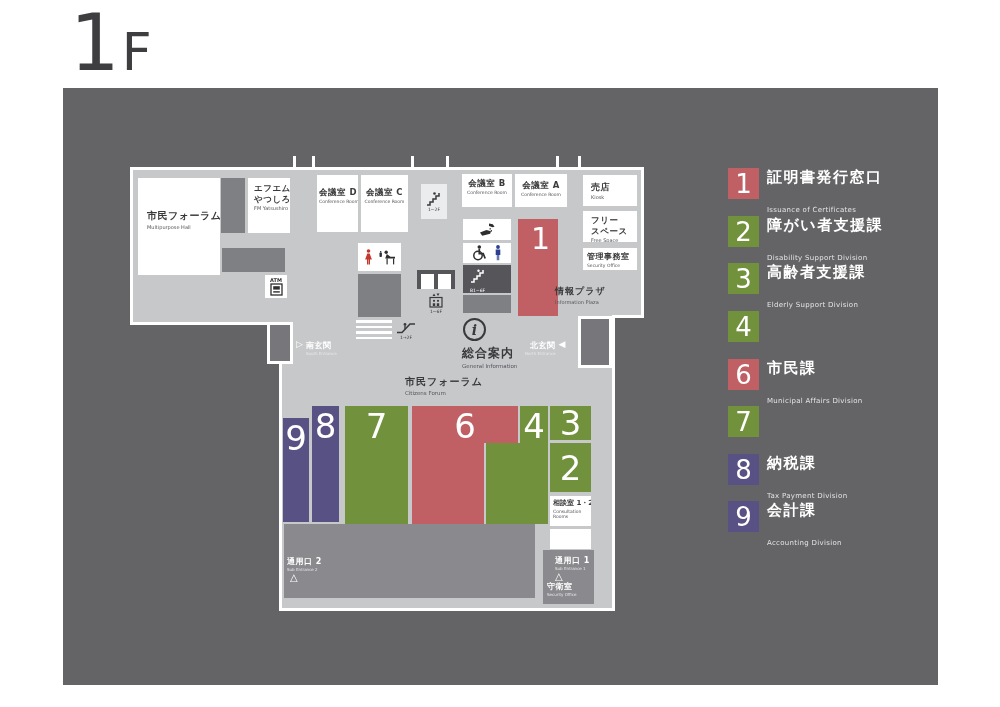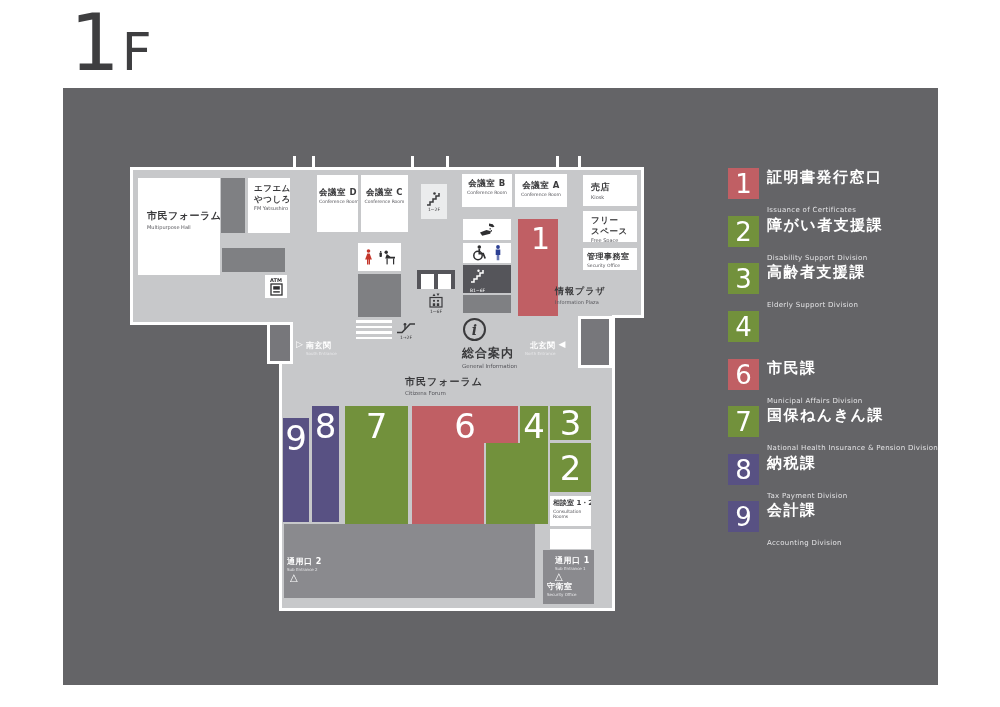--- a/index.html
+++ b/index.html
@@ -349,24 +349,20 @@
         </div>
       <div>
           <div class="lg-title">市民課</div>
           <div class="lg-sub">Municipal Affairs Division</div>
         </div>
     </div>
     <div class="p lg-row" style="top:318px">
       <div class="lg-box c-green">
           <span>7</span>
         </div>
-      <div>
-          <div class="lg-title">国保ねんきん課</div>
-          <div class="lg-sub">National Health Insurance &amp; Pension Division</div>
-        </div>
     </div>
     <div class="p lg-row" style="top:366px">
       <div class="lg-box c-purple">
           <span>8</span>
         </div>
       <div>
           <div class="lg-title">納税課</div>
           <div class="lg-sub">Tax Payment Division</div>
         </div>
     </div>

